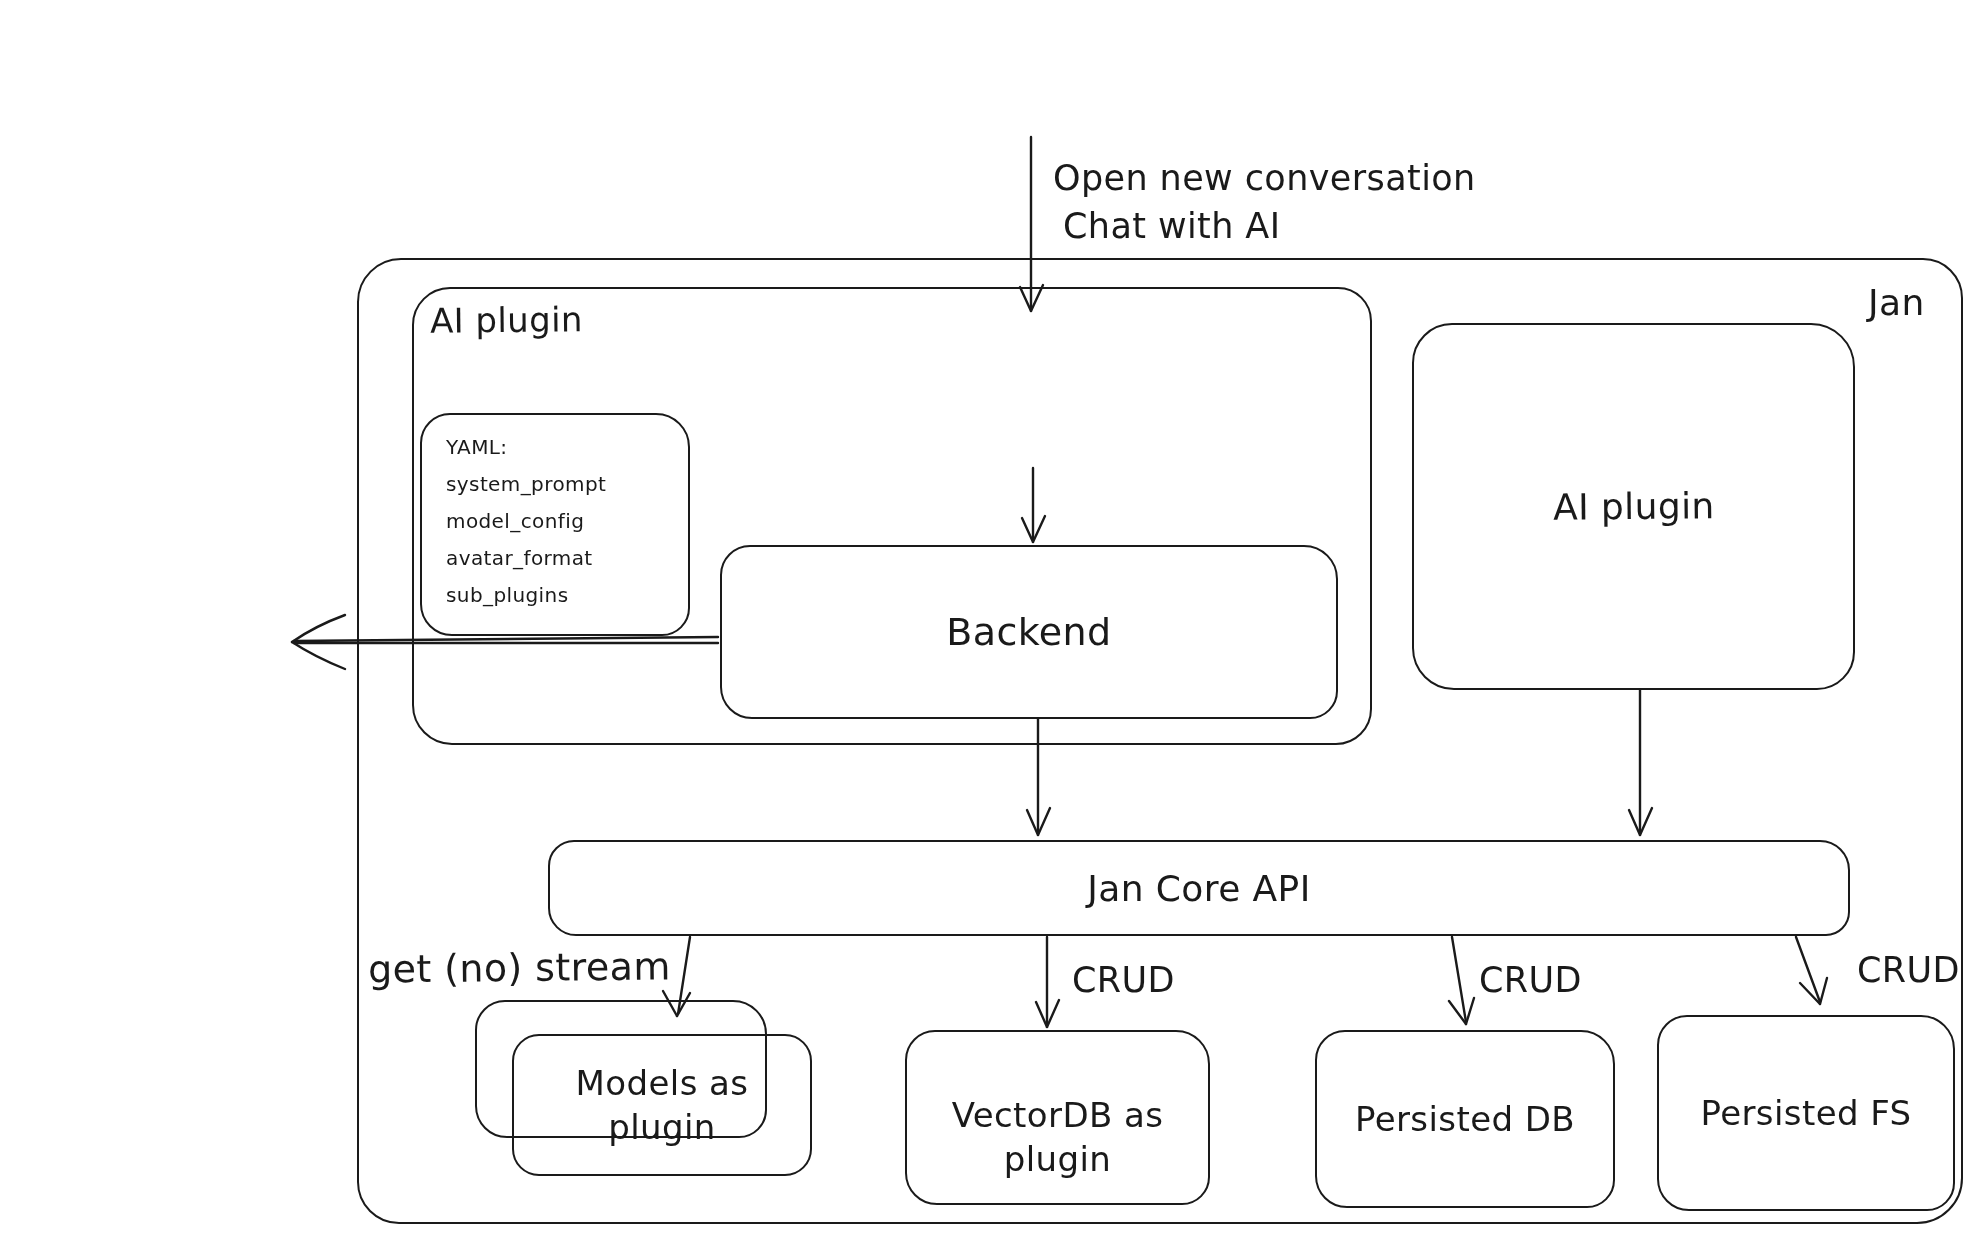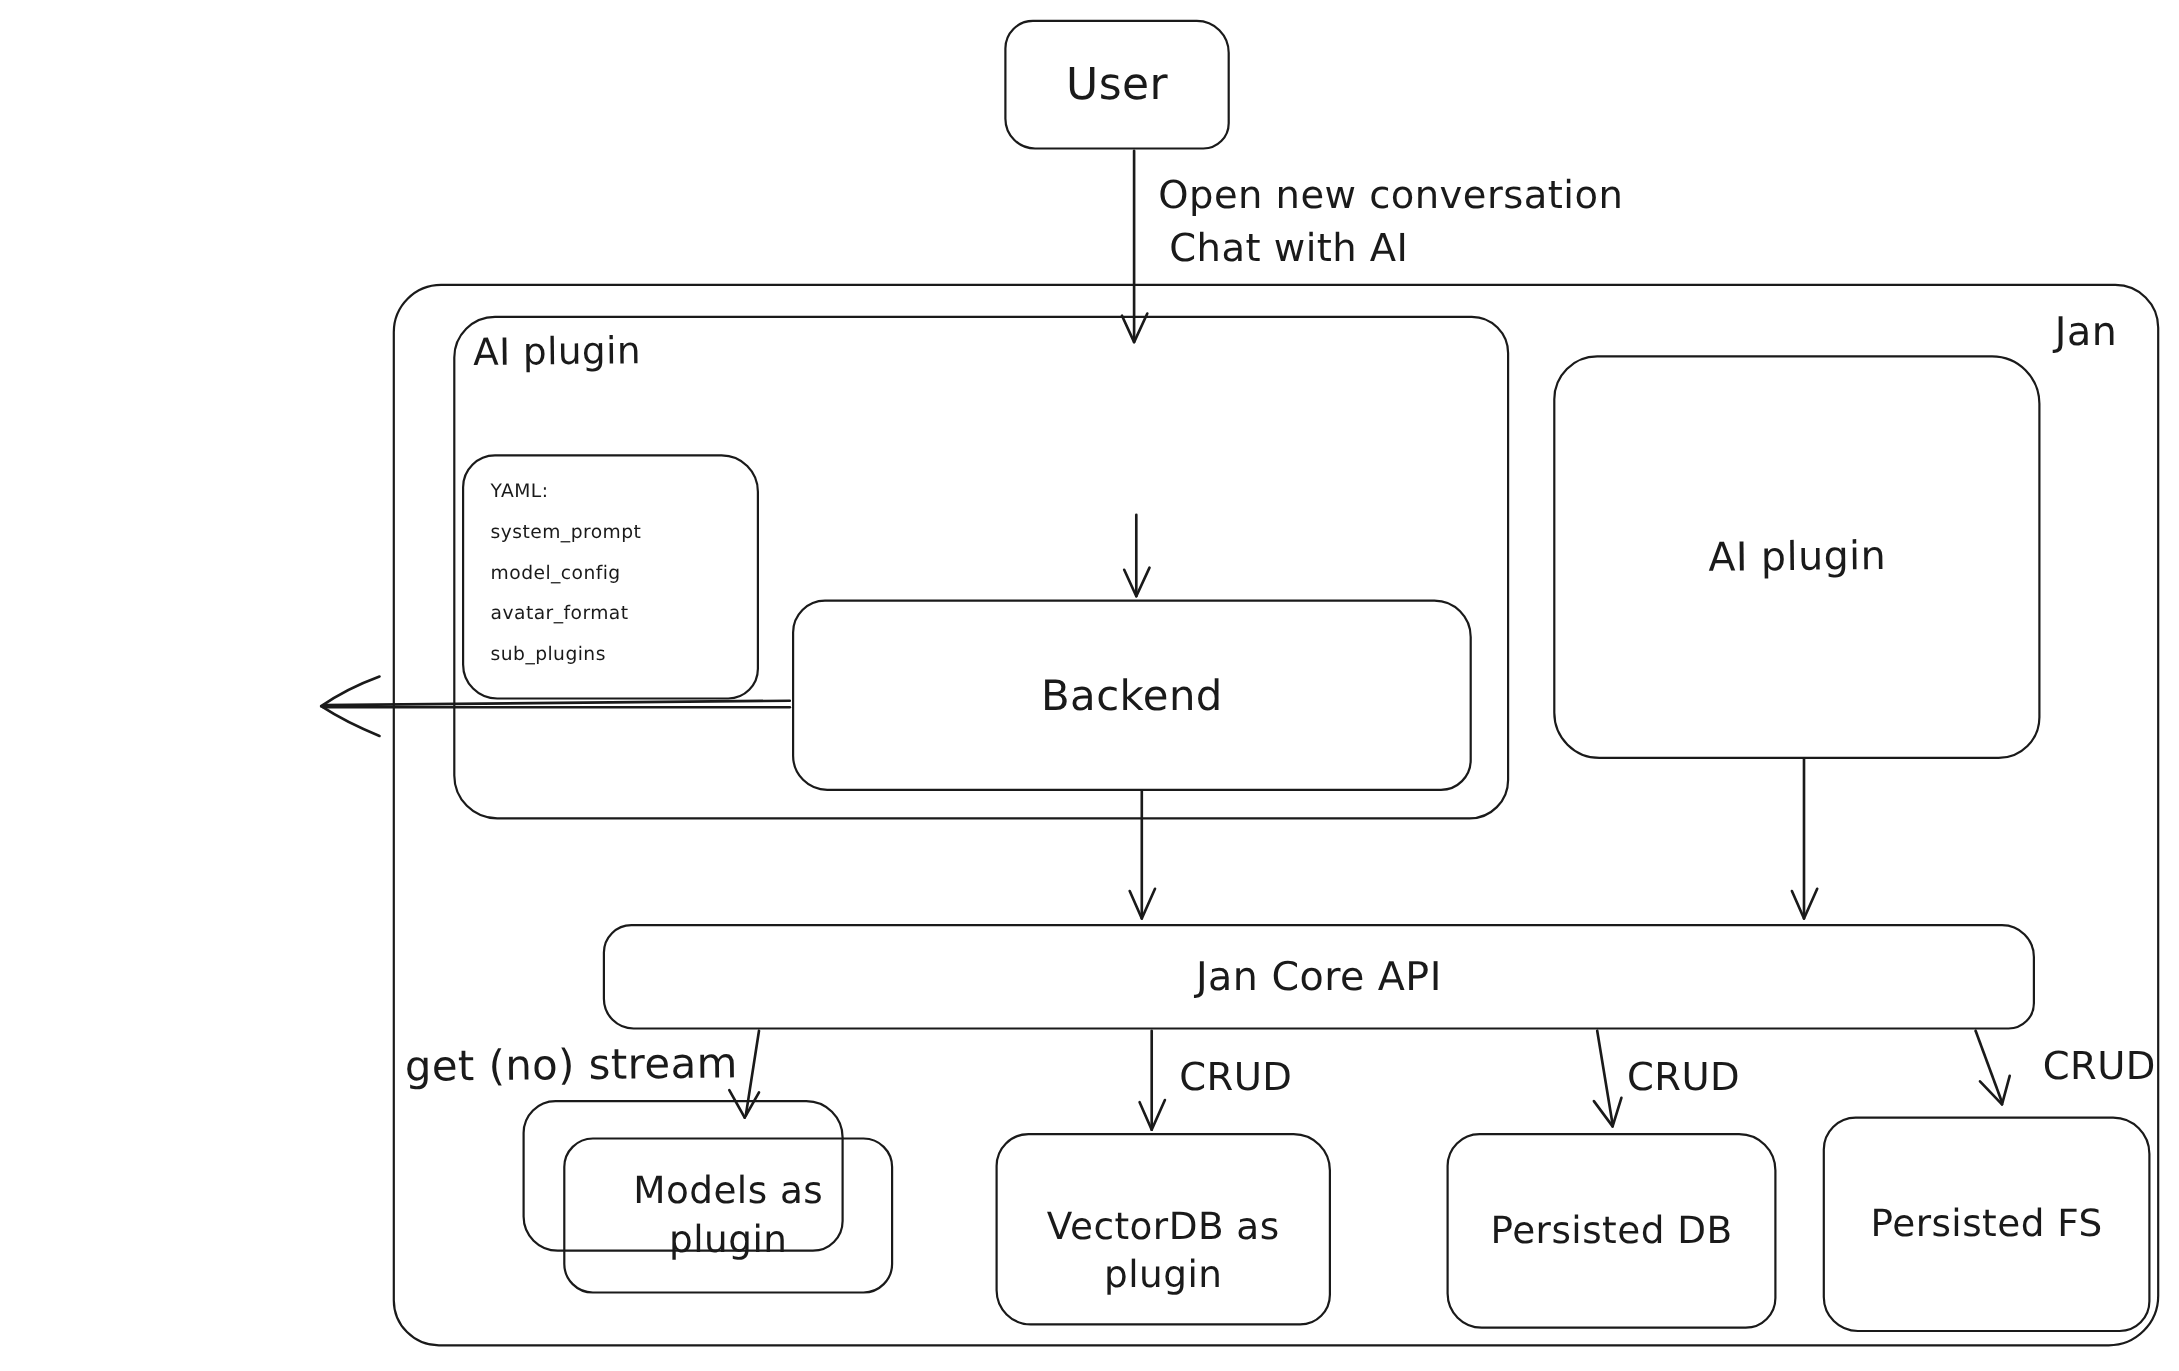--- a/index.html
+++ b/index.html
@@ -13,21 +13,21 @@
   .r-sm{border-radius:26px 30px 24px 28px;}
   .container{background:#fff;}
   .corner-label{position:absolute;display:block;background:transparent;border:none;}
   .hand{letter-spacing:.4px;}
   .tilt{transform:rotate(-0.6deg);}
   #edges{position:absolute;left:0;top:0;z-index:30;pointer-events:none;}
   #edges path, #edges line{stroke:#1a1a1a;stroke-width:2.4;fill:none;stroke-linecap:round;}
   .edge-label{position:absolute;z-index:40;white-space:pre;background:transparent;}
   .z1{z-index:1}.z2{z-index:5}.z3{z-index:10}
   .yaml{align-items:flex-start;justify-content:flex-start;text-align:left;
-        padding:14px 10px 0 24px;font-size:17px;line-height:37px;}
+        padding:14px 10px 0 24px;font-size:20px;line-height:37px;}
   .yaml .ln{display:block;}
 </style>
 </head>
 <body>
 
 <div id="canvas">
 
   <div class="node container r-lg z1" style="left:357px;top:258px;width:1606px;height:966px;">
   </div>
   <div class="corner-label hand" style="left:1868px;top:282px;font-size:36px;z-index:15;">Jan</div>
@@ -44,23 +44,20 @@
       <span class="ln">avatar_format</span>
       <span class="ln">sub_plugins</span>
     </div>
   </div>
 
 
   <div class="node r-md z3 hand" style="left:720px;top:545px;width:618px;height:174px;font-size:38px;">
     <span>Backend</span>
   </div>
 
-  <div class="node r-sm z3 hand" style="left:913px;top:18px;width:205px;height:118px;font-size:40px;">
-    <span>User</span>
-  </div>
 
 
   <div class="node r-lg z2 hand" style="left:1412px;top:323px;width:443px;height:367px;font-size:36px;border-radius:40px 44px 38px 42px;">
     <span class="tilt">AI plugin</span>
   </div>
 
   <div class="node r-sm z3 hand" style="left:548px;top:840px;width:1302px;height:96px;font-size:36px;">
     <span>Jan Core API</span>
   </div>
 

